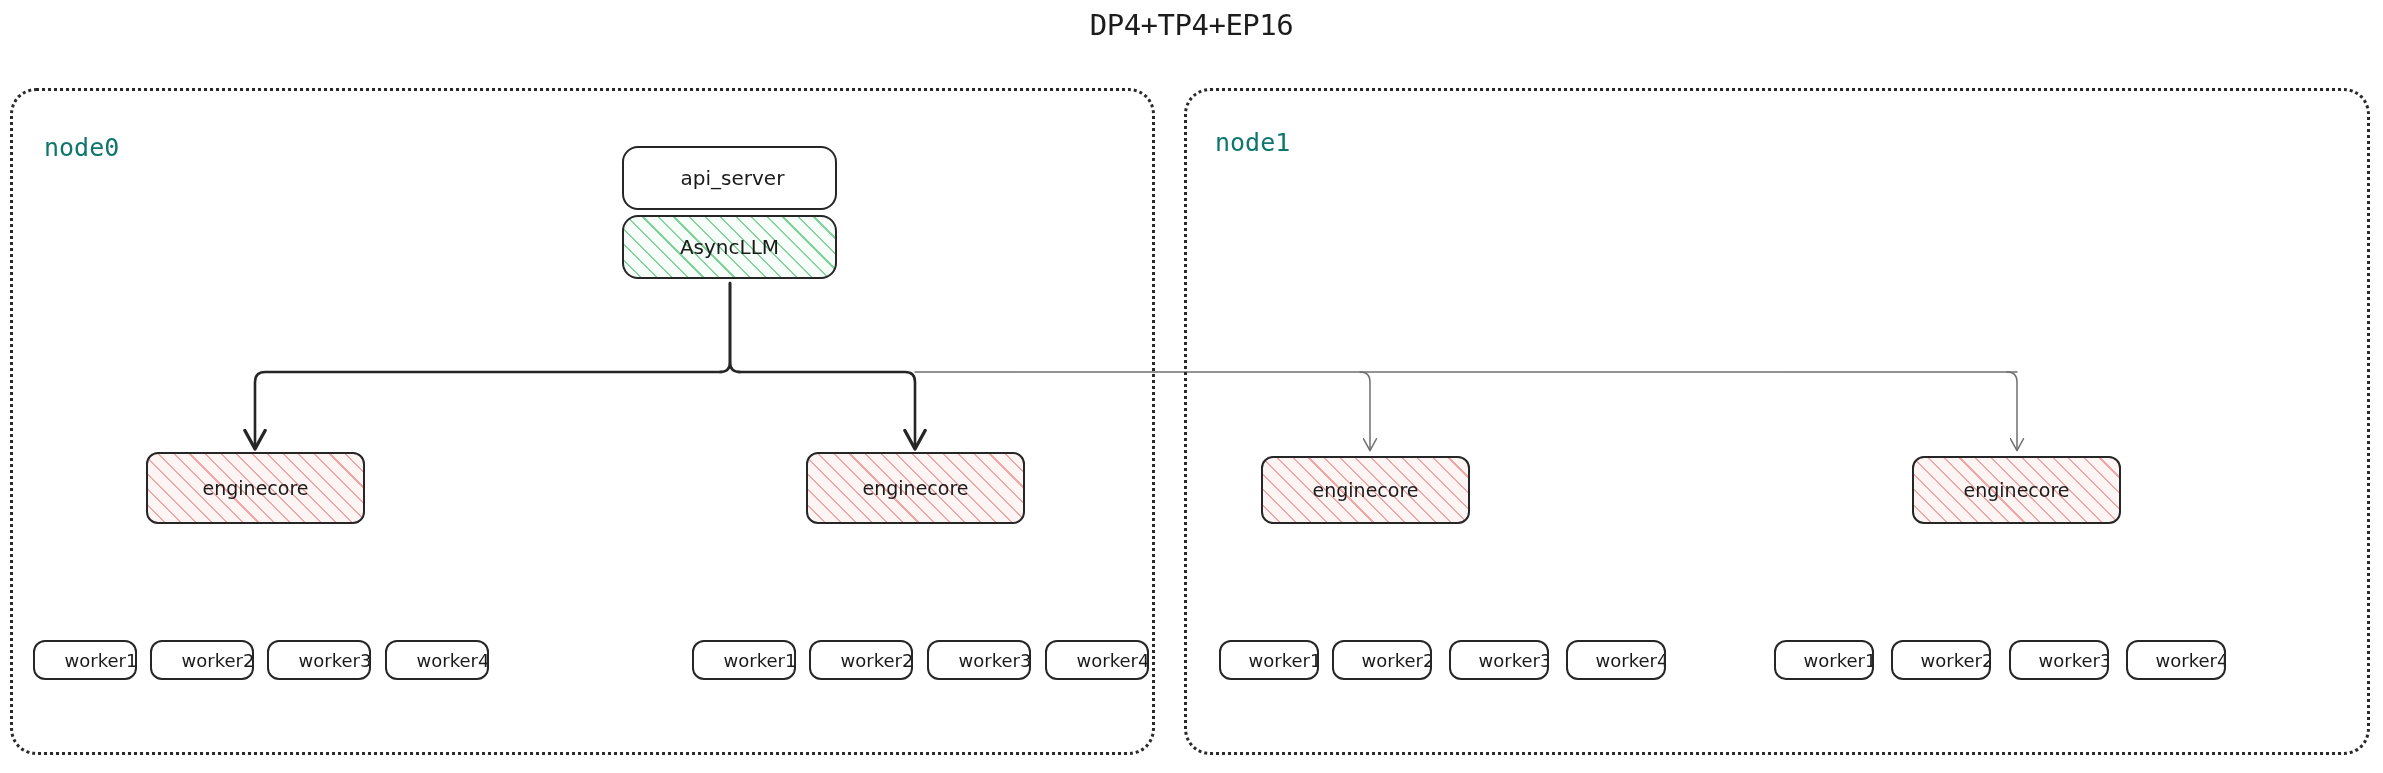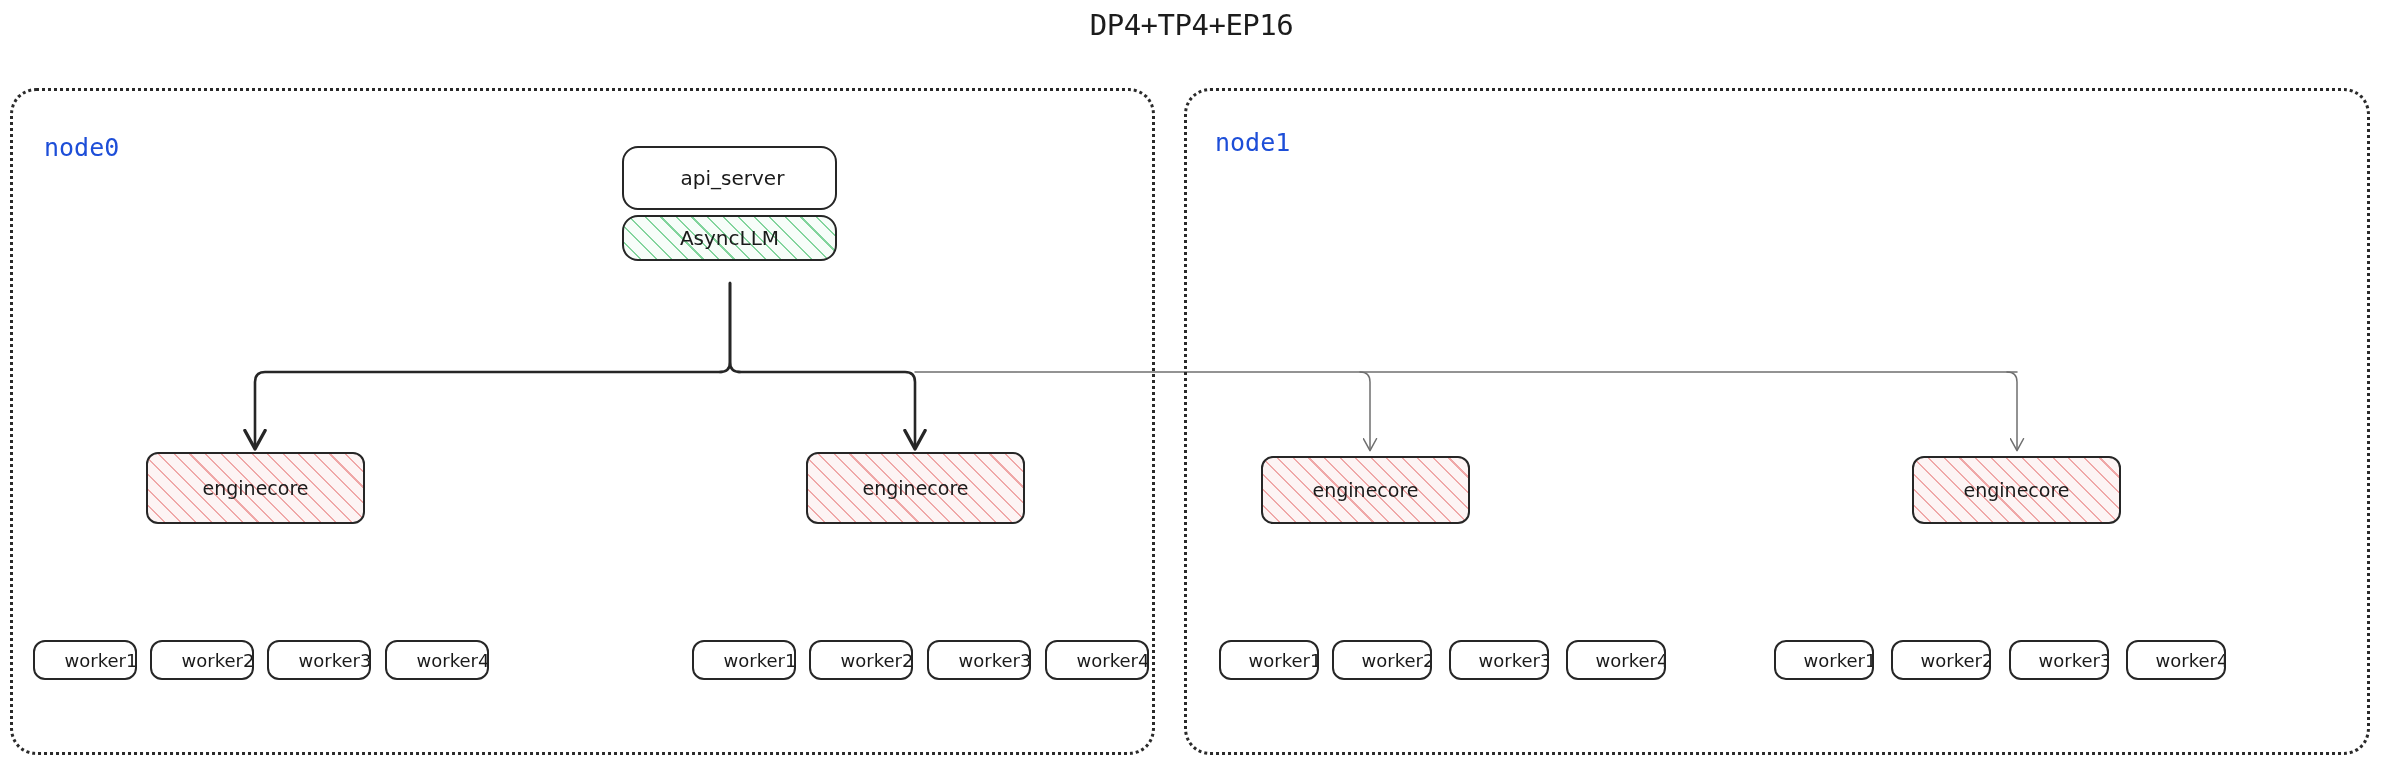--- a/index.html
+++ b/index.html
@@ -42,21 +42,21 @@
     border: 3px dotted #2a2a2a;
     border-radius: 26px;
     box-sizing: border-box;
     background: transparent;
   }
   .node-label {
     position: absolute;
     font-family: "DejaVu Sans Mono", monospace;
     font-size: 25px;
     font-weight: 500;
-    color: #1d4ed8;
+    color: #0f766e;
     letter-spacing: 0px;
     white-space: nowrap;
   }
 
   
   .box {
     position: absolute;
     box-sizing: border-box;
     border: 2.6px solid #262626;
     border-radius: 14px;
@@ -156,21 +156,21 @@
     <path d="M 2007 372 Q 2017 372 2017 382 L 2017 450" fill="none" stroke="#6f6f6f" stroke-width="1.5" stroke-linecap="round" marker-end="url(#arrowThin)"></path>
   </svg>
 
   <div class="node-box" style="left:10px; top:88px; width:1145px; height:667px;"></div>
   <div class="node-label" style="left:44px; top:133px;">node0</div>
 
   <div class="box api" style="left:622px; top:146px; width:215px; height:64px;padding-left:6px;">
     <span class="box-label">api_server</span>
   </div>
 
-  <div class="box asyncllm" style="left:622px; top:215px; width:215px; height:46px;">
+  <div class="box asyncllm" style="left:622px; top:215px; width:215px; height:64px;">
     <span class="box-label">AsyncLLM</span>
   </div>
 
   <div class="box enginecore" style="left:146px; top:452px; width:219px; height:72px;">
     <span class="box-label">enginecore</span>
   </div>
 
   <div class="box enginecore" style="left:806px; top:452px; width:219px; height:72px;">
     <span class="box-label">enginecore</span>
   </div>

